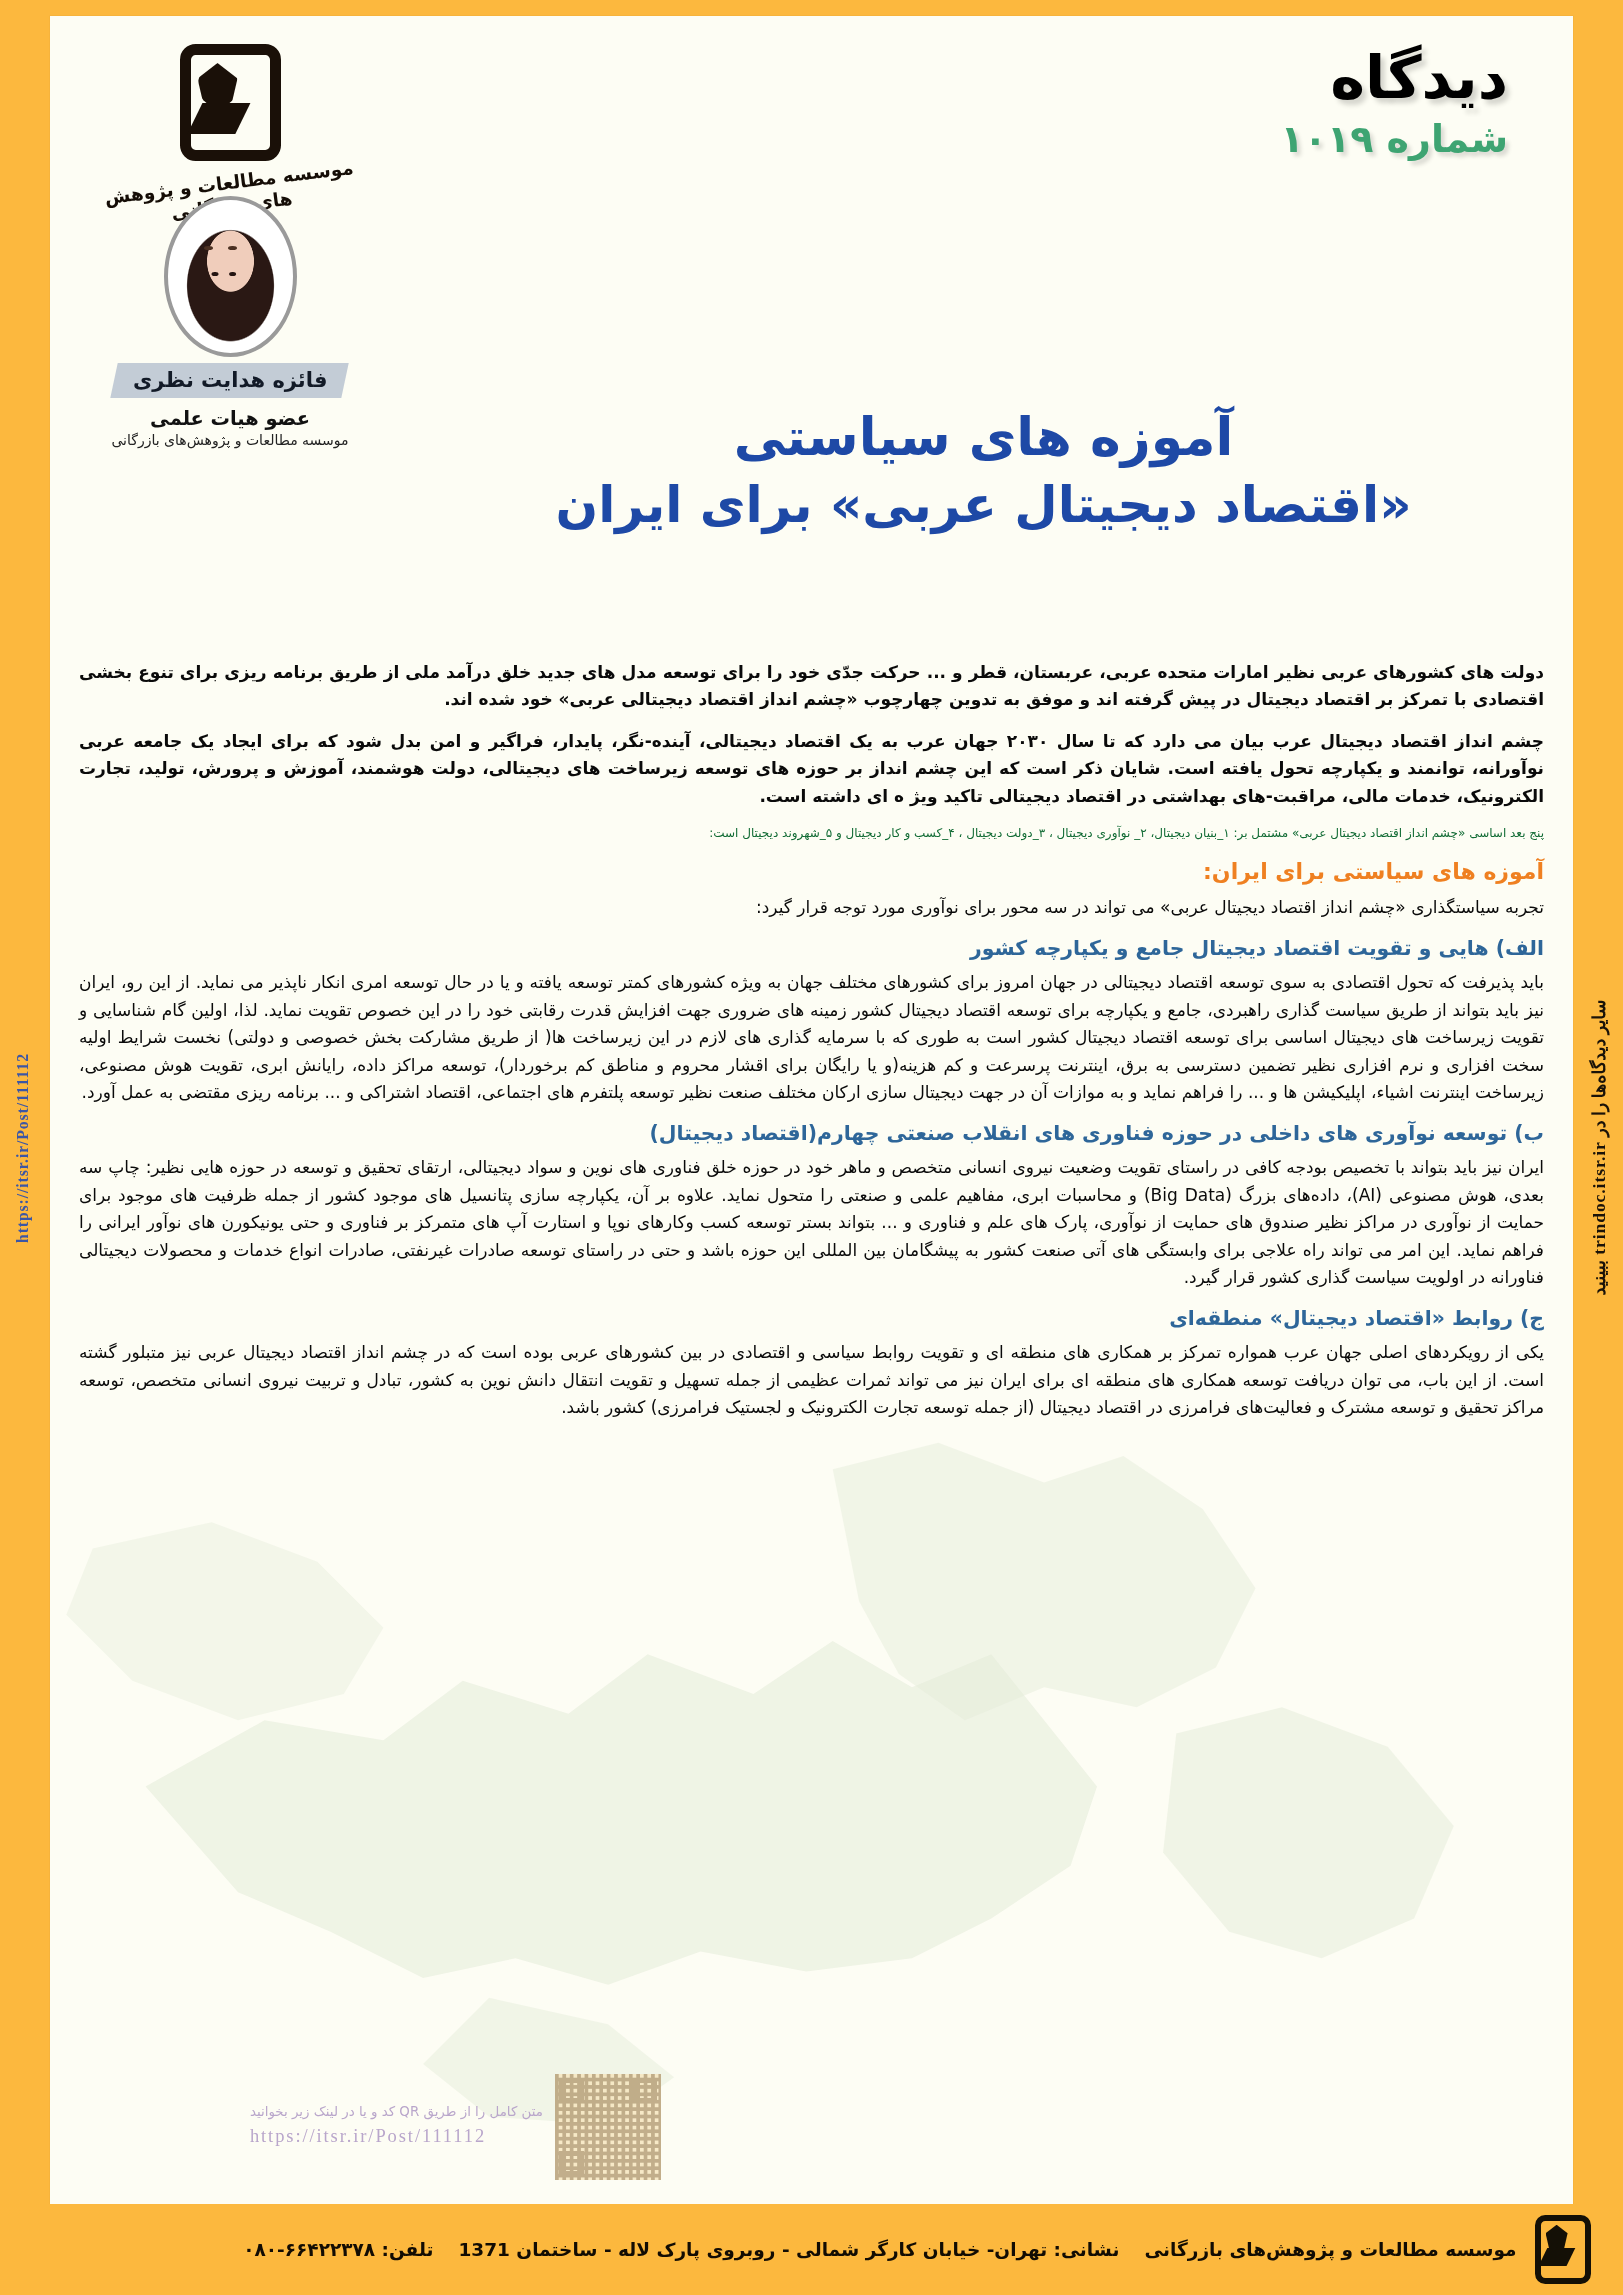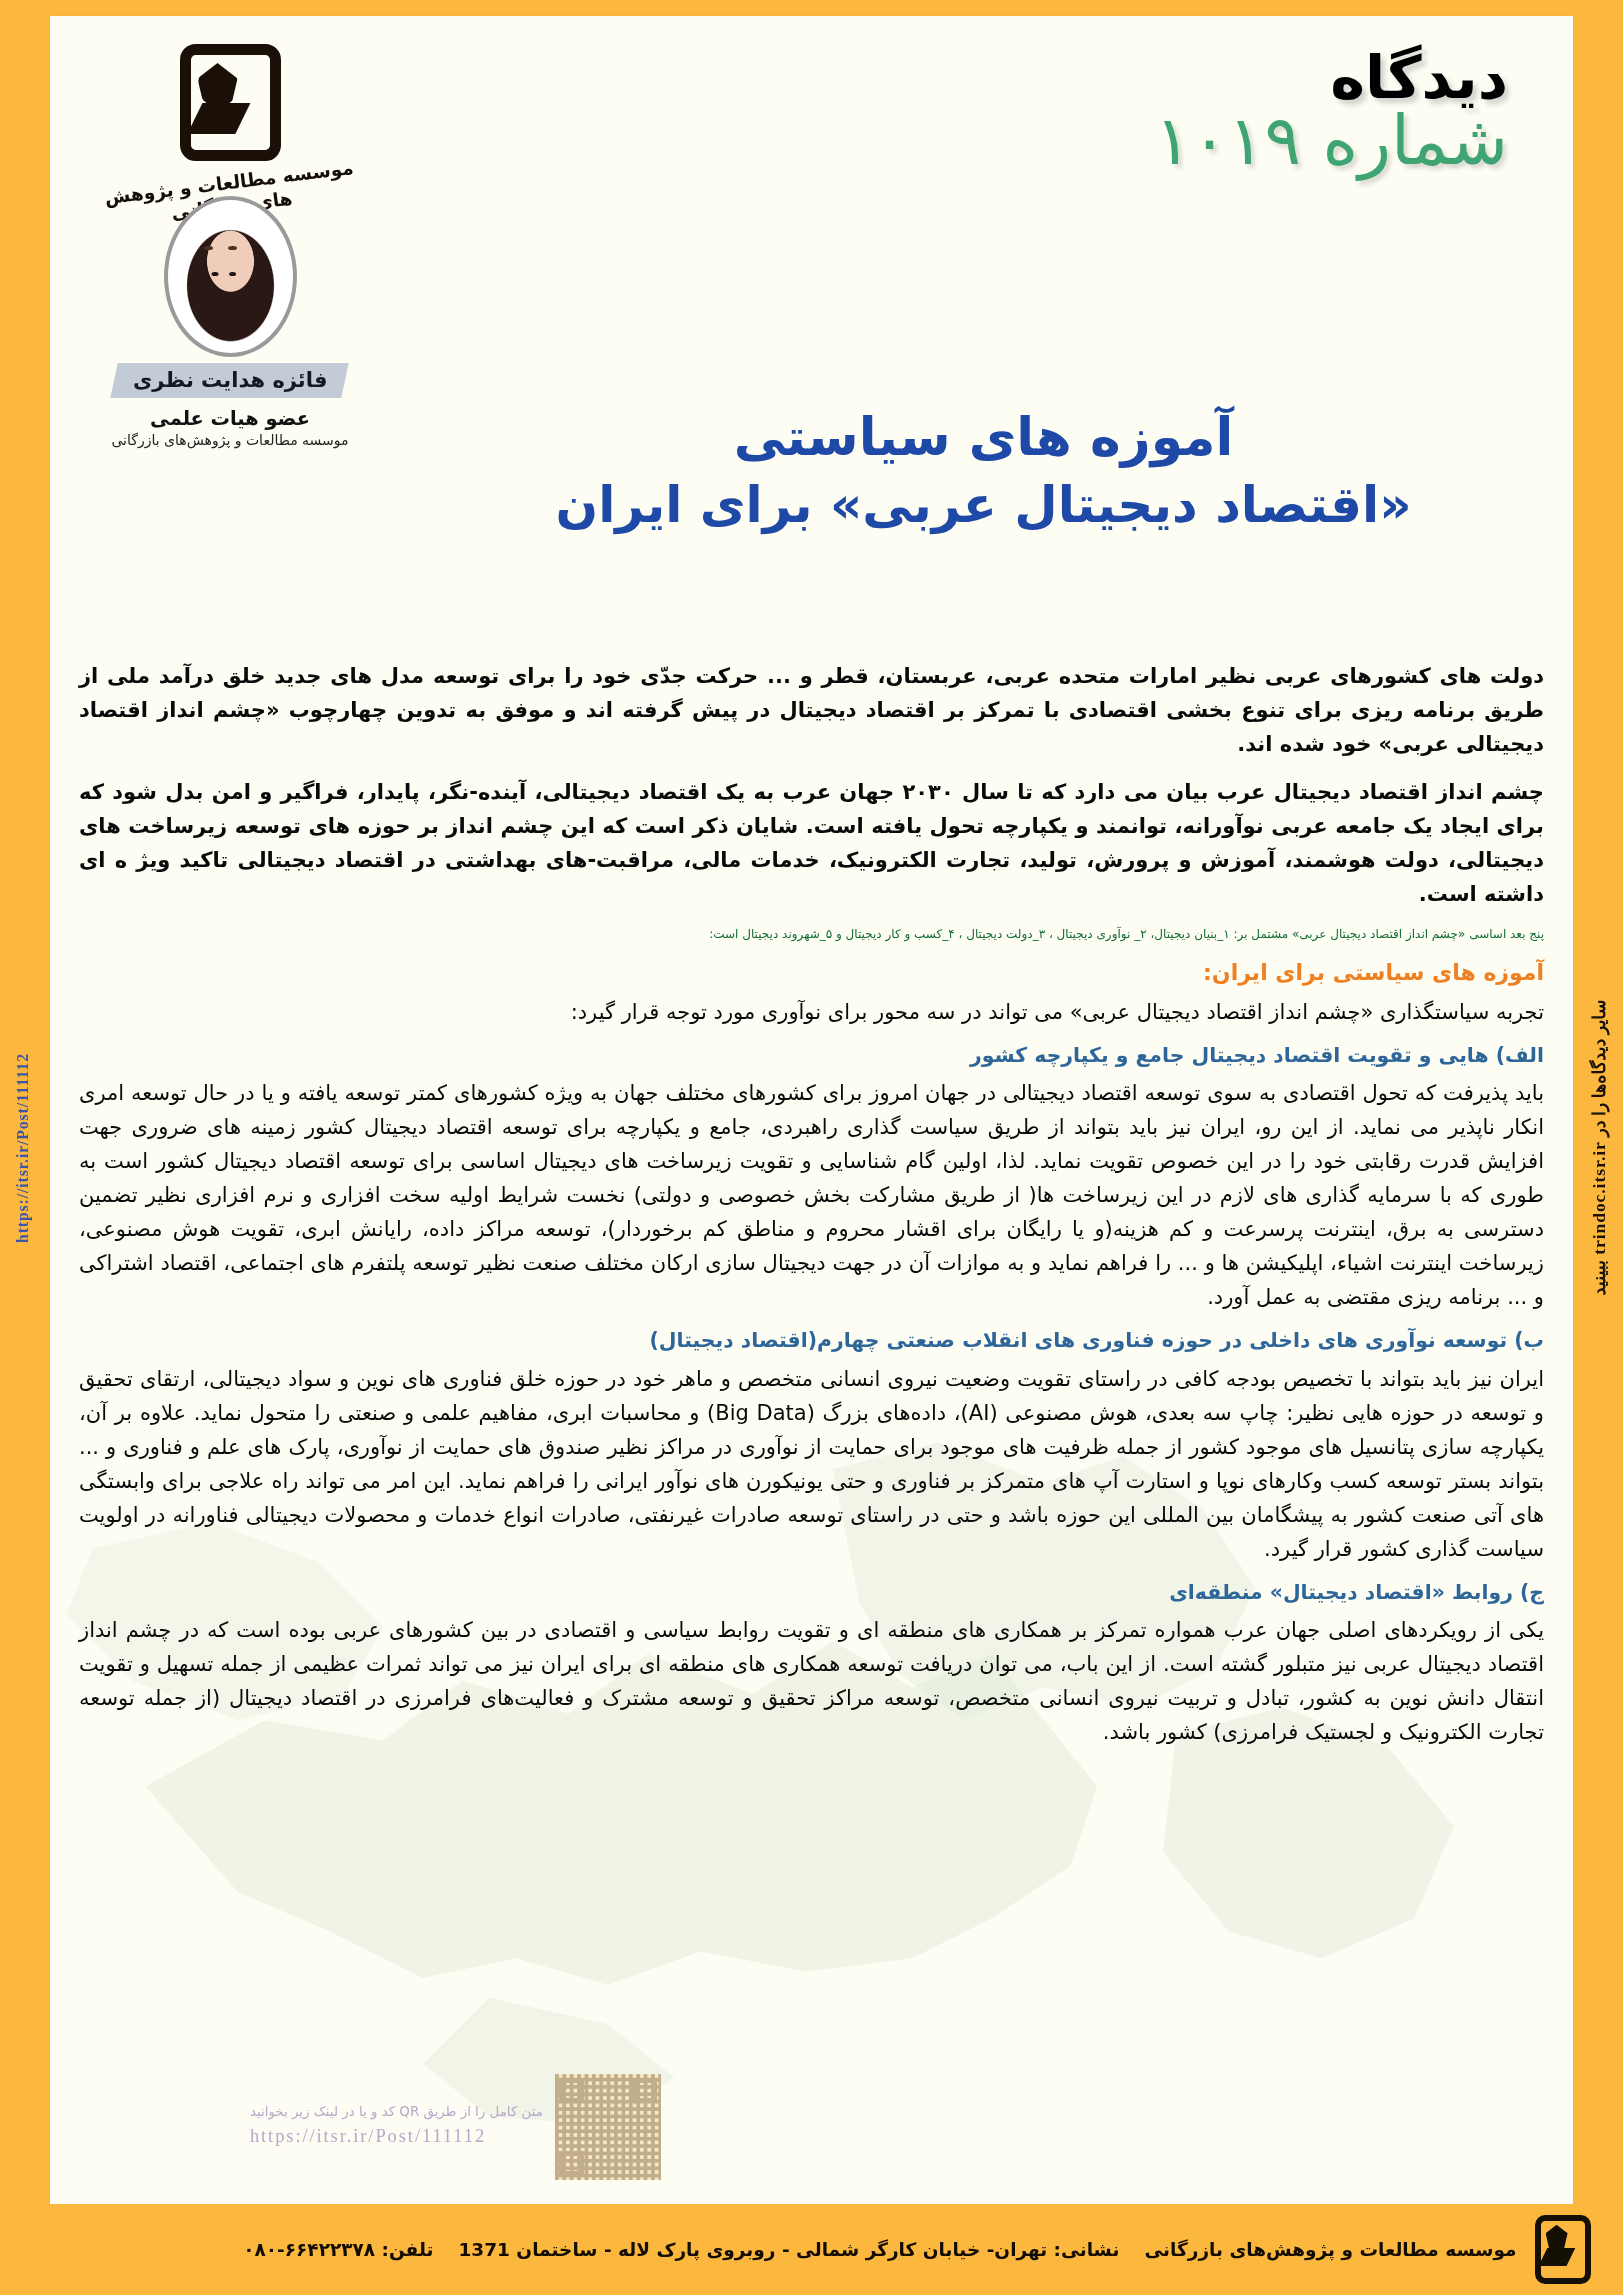--- a/index.html
+++ b/index.html
@@ -118,41 +118,41 @@
   
   #masthead{
     position:absolute;right:65px;top:32px;width:694px;text-align:right;
   }
   .mast-title{
     font-size:59px;font-weight:800;color:#000000;letter-spacing:-1.9px;
     line-height:1;
     text-shadow:4.6px 4.6px 5.6px rgba(0,0,0,.16);
   }
   .mast-issue{
-    font-size:68px;font-weight:400;color:#3ea472;margin-top:0;
+    font-size:38px;font-weight:700;color:#3ea472;margin-top:13px;
     line-height:1;
     text-shadow:3.7px 3.7px 4.6px rgba(0,0,0,.14);
   }
 
   
   #headline{
     position:absolute;right:69px;top:389px;width:1041px;text-align:center;
     color:#1e49a6;
   }
   .hl1{font-size:52px;font-weight:800;line-height:1.25;}
   .hl2{font-size:50px;font-weight:800;line-height:1.25;margin-top:4.6px;}
 
   
   #body{
     position:absolute;left:29px;right:29px;top:643px;bottom:139px;
     text-align:justify;
   }
   p.para{
     margin:0 0 14px;
-    font-size:21px;line-height:1.62;color:#0a0a0a;
+    font-size:17px;line-height:1.62;color:#0a0a0a;
     text-align:justify;
     font-weight:700;
   }
   p.para.light{font-weight:500;}
   p.green{
     color:#116b34;font-weight:400;font-size:12px;line-height:1.6;
     margin:9.3px 0 15.7px;text-align:justify;
   }
   h3.h-orange{
     color:#ef8021;font-weight:800;font-size:22px;margin:4.6px 0 10.2px;

